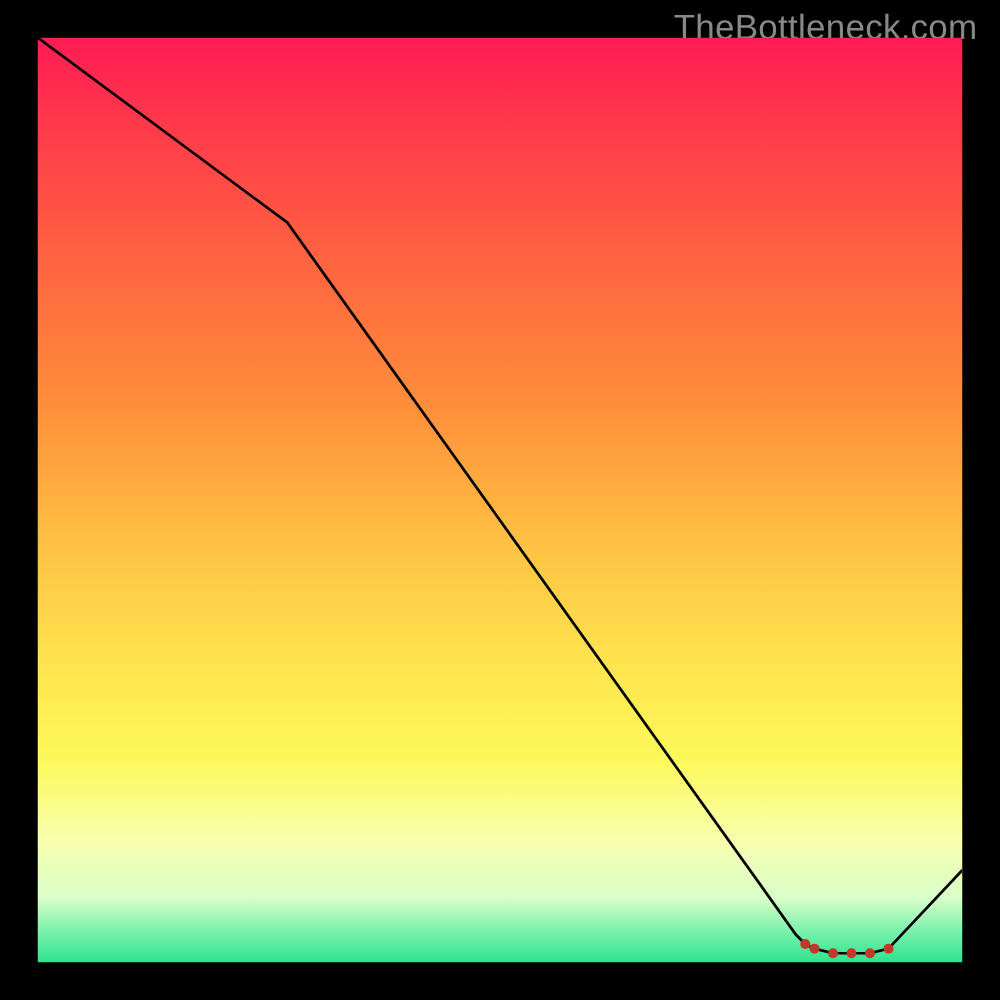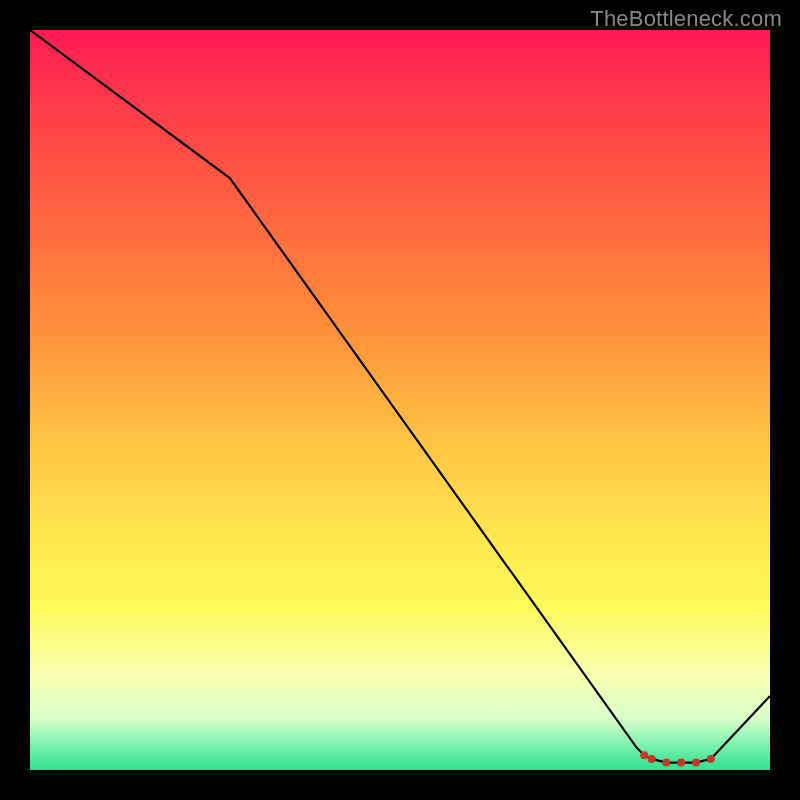--- a/index.html
+++ b/index.html
@@ -18,21 +18,21 @@
     left: 0;
     width: 800px;
     height: 800px;
     background: #000;
   }
   .watermark {
     position: absolute;
     top: 6px;
     right: 18px;
     color: #888;
-    font-size: 22px;
+    font-size: 28px;
     font-weight: 500;
     letter-spacing: 0.2px;
   }
   .plot-area {
     position: absolute;
     top: 30px;
     left: 30px;
     width: 740px;
     height: 740px;
     overflow: hidden;

